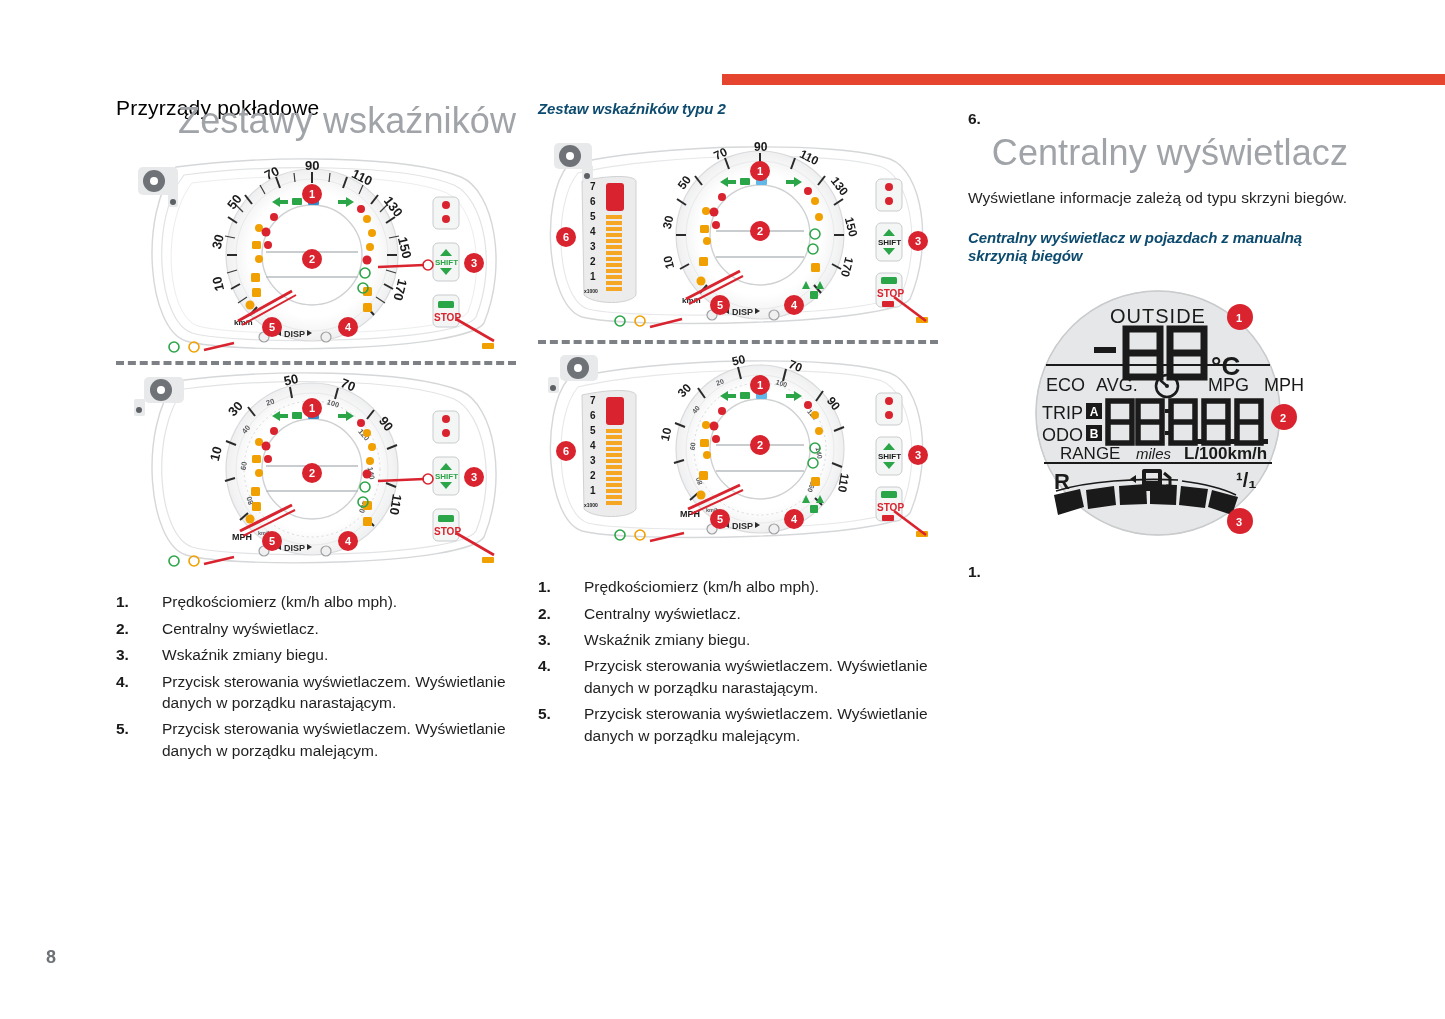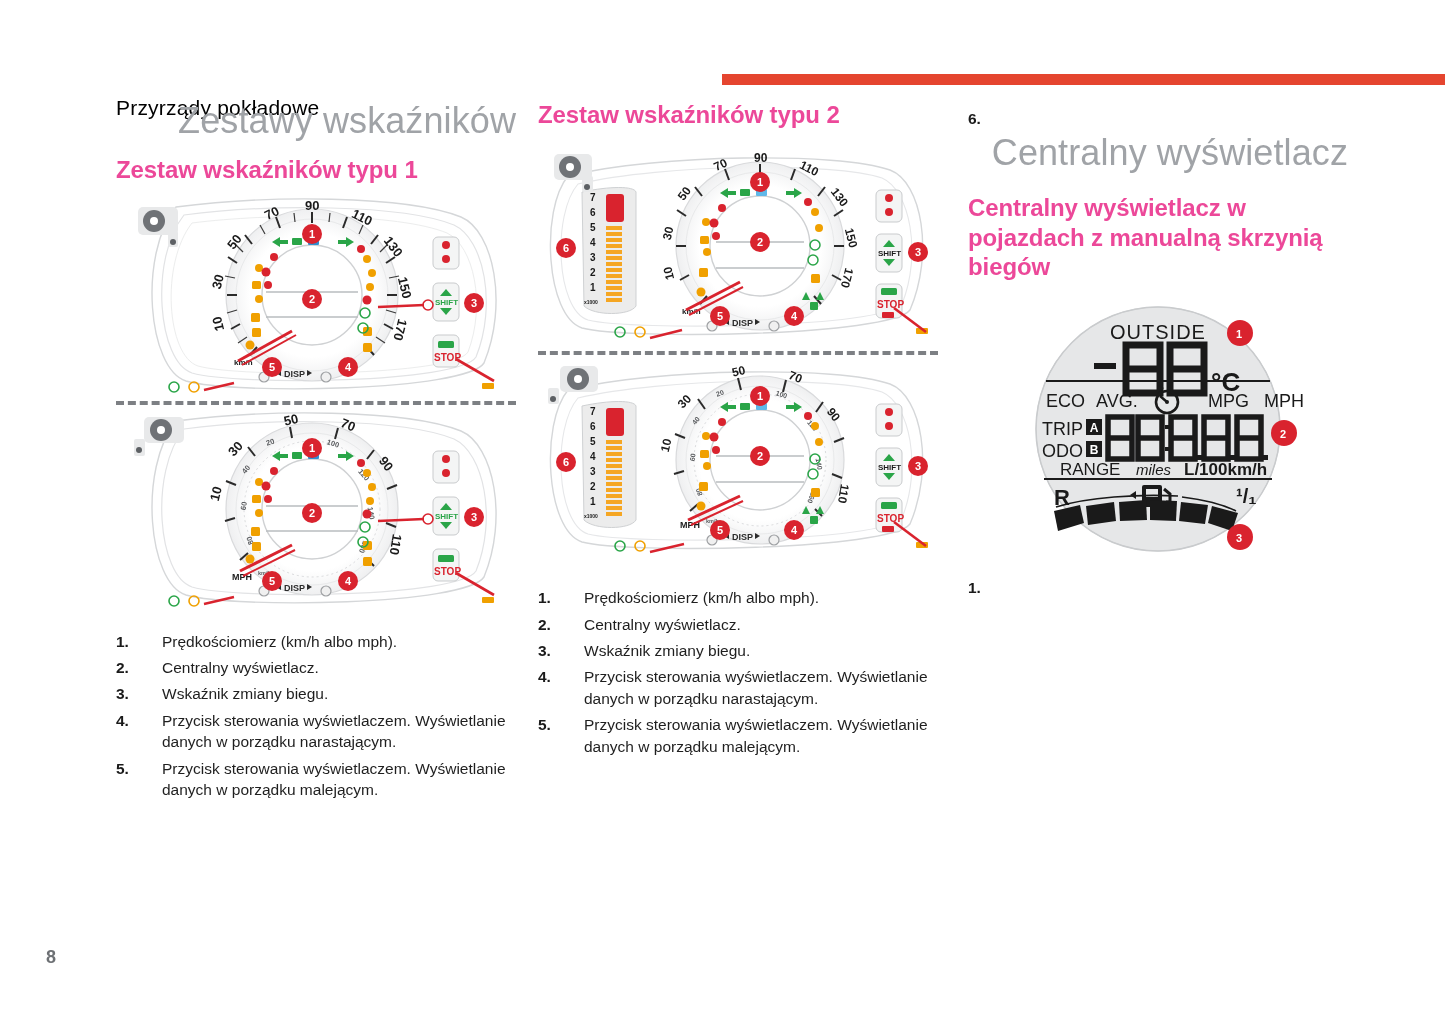--- a/index.html
+++ b/index.html
@@ -25,22 +25,22 @@
   .col { position: absolute; top: 100px; }
   .col-1 { left: 116px; width: 400px; }
   .col-2 { left: 538px; width: 400px; }
   .col-3 { left: 968px; width: 380px; }
 
   h1.sec-title {
     font-size: 36px; font-weight: 400; color: #a0a3a7;
     letter-spacing: .1px; line-height: 1.15; margin-bottom: 14px; text-align: right;
   }
   h2.sub-title {
-    font-size: 24px; font-weight: 700; color: #ec4899;
-    line-height: 1.22; letter-spacing: -.1px;
+    font-size: 15px; font-weight: 700; color: #0c4a6e;
+    line-height: 1.22; letter-spacing: -.1px; font-style: italic;
   }
   .body-text {
     font-size: 15.5px; color: #262626; line-height: 1.38; letter-spacing: .05px;
   }
 
   
   ol.items { list-style: none; }
   ol.items > li {
     position: relative;
     padding-left: 46px;
@@ -82,21 +82,20 @@
 </head>
 <body>
 
 <div class="page">
 
   <div class="running-head">Przyrządy pokładowe</div>
   <div class="head-rule"></div>
 
   <div class="col col-1">
     <h1 class="sec-title">Zestawy wskaźników</h1>
-    <h2 class="sub-title" style="margin-bottom:10px">Zestaw wskaźników typu 1</h2>
 
     <div class="figure">
       <div class="cluster">
         <svg viewBox="0 0 400 200" xmlns="http://www.w3.org/2000/svg">
           <defs>
             <radialGradient id="dialg1" cx="50%" cy="50%" r="60%">
               <stop offset="60%" stop-color="#ffffff"></stop>
                 <stop offset="100%" stop-color="#e3e4e6"></stop>
             </radialGradient>
           </defs>
@@ -787,20 +786,21 @@
   </div>
 
   <div class="col col-3" style="top:108px">
     <ol class="items">
       <li style="margin-bottom:0">
         <span class="num">6.</span>
       </li>
     </ol>
 
     <h1 class="sec-title" style="margin-top:24px;">Centralny wyświetlacz</h1>
+    <p class="body-text">Wyświetlane informacje zależą od typu skrzyni biegów.</p>
 
     <h2 class="sub-title" style="margin-top:20px">Centralny wyświetlacz w pojazdach z manualną skrzynią biegów</h2>
 
     <div class="lcd-wrap">
       <svg viewBox="0 0 380 270" width="380" height="270" xmlns="http://www.w3.org/2000/svg">
 
         <circle cx="190" cy="130" r="122" fill="#e6e7e8" stroke="#d2d4d6" stroke-width="1"></circle>
         <circle cx="190" cy="130" r="122" fill="none" stroke="#c9cbcd" stroke-width="1.5"></circle>
 
         <line x1="78" y1="82" x2="302" y2="82" stroke="#1a1a1a" stroke-width="2.2"></line>

